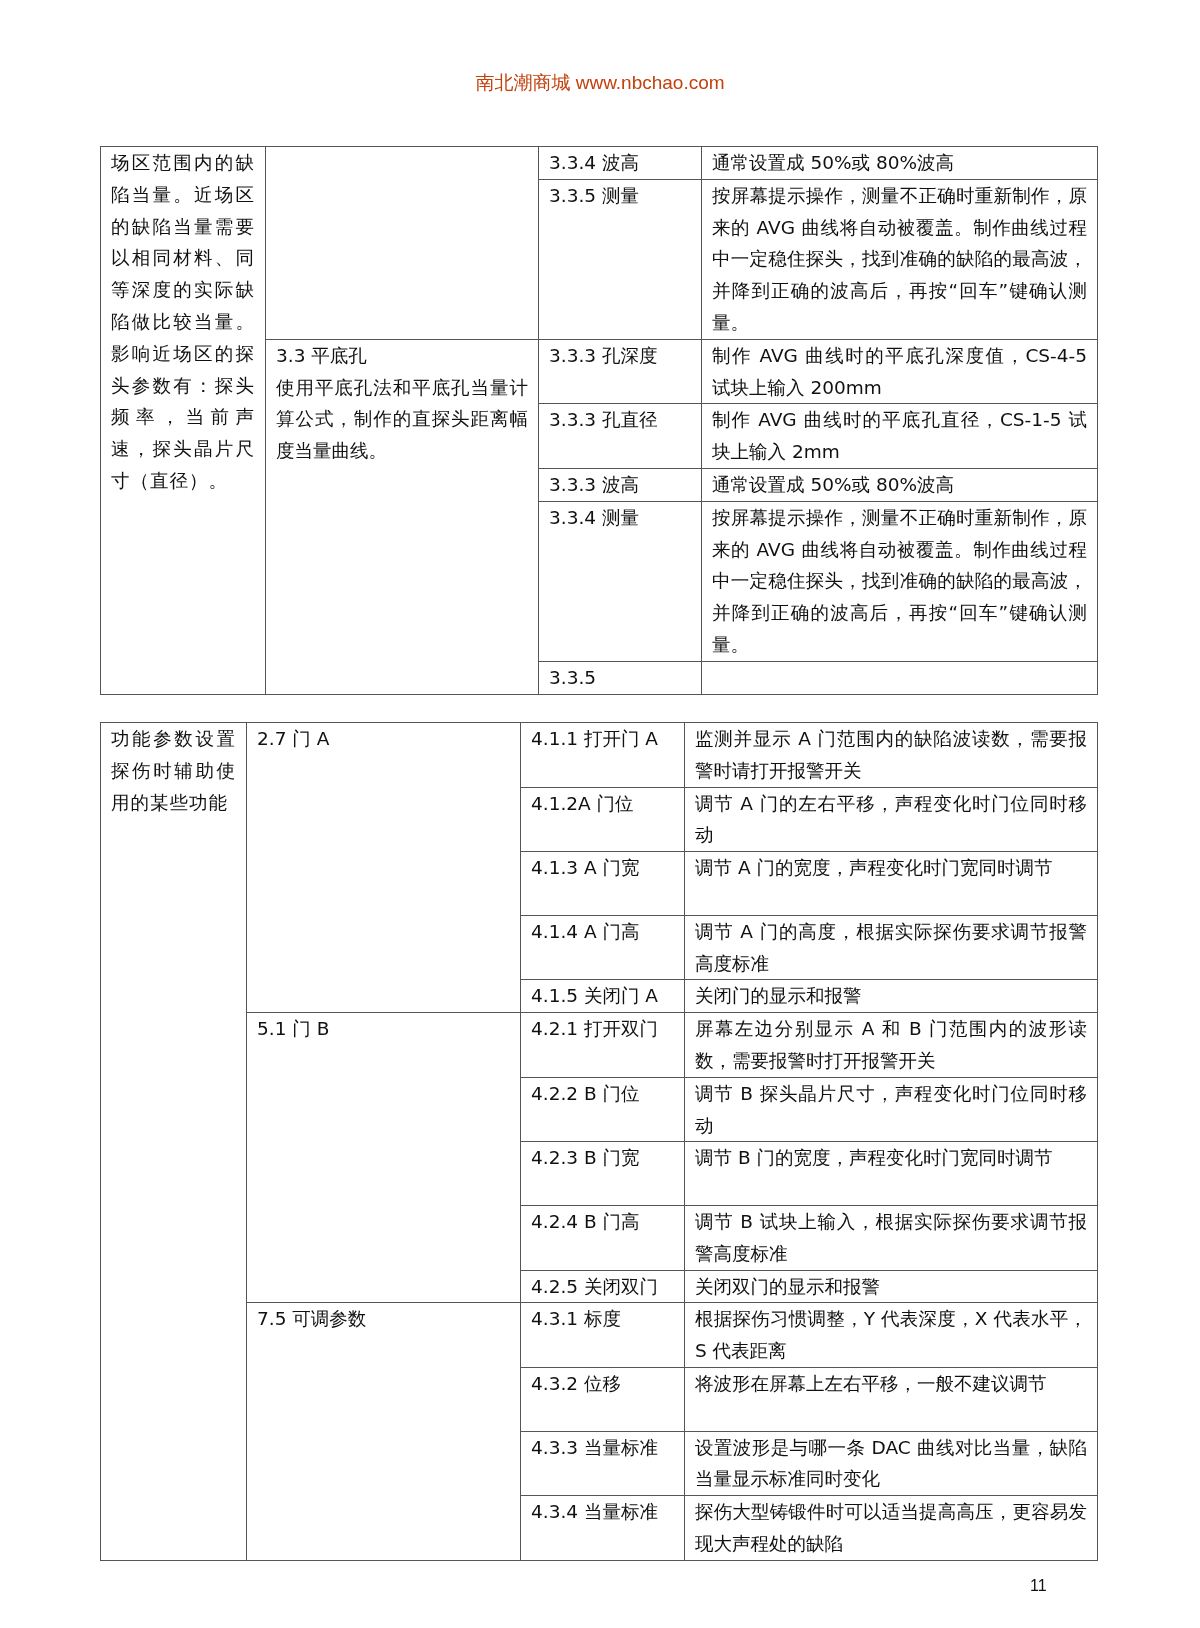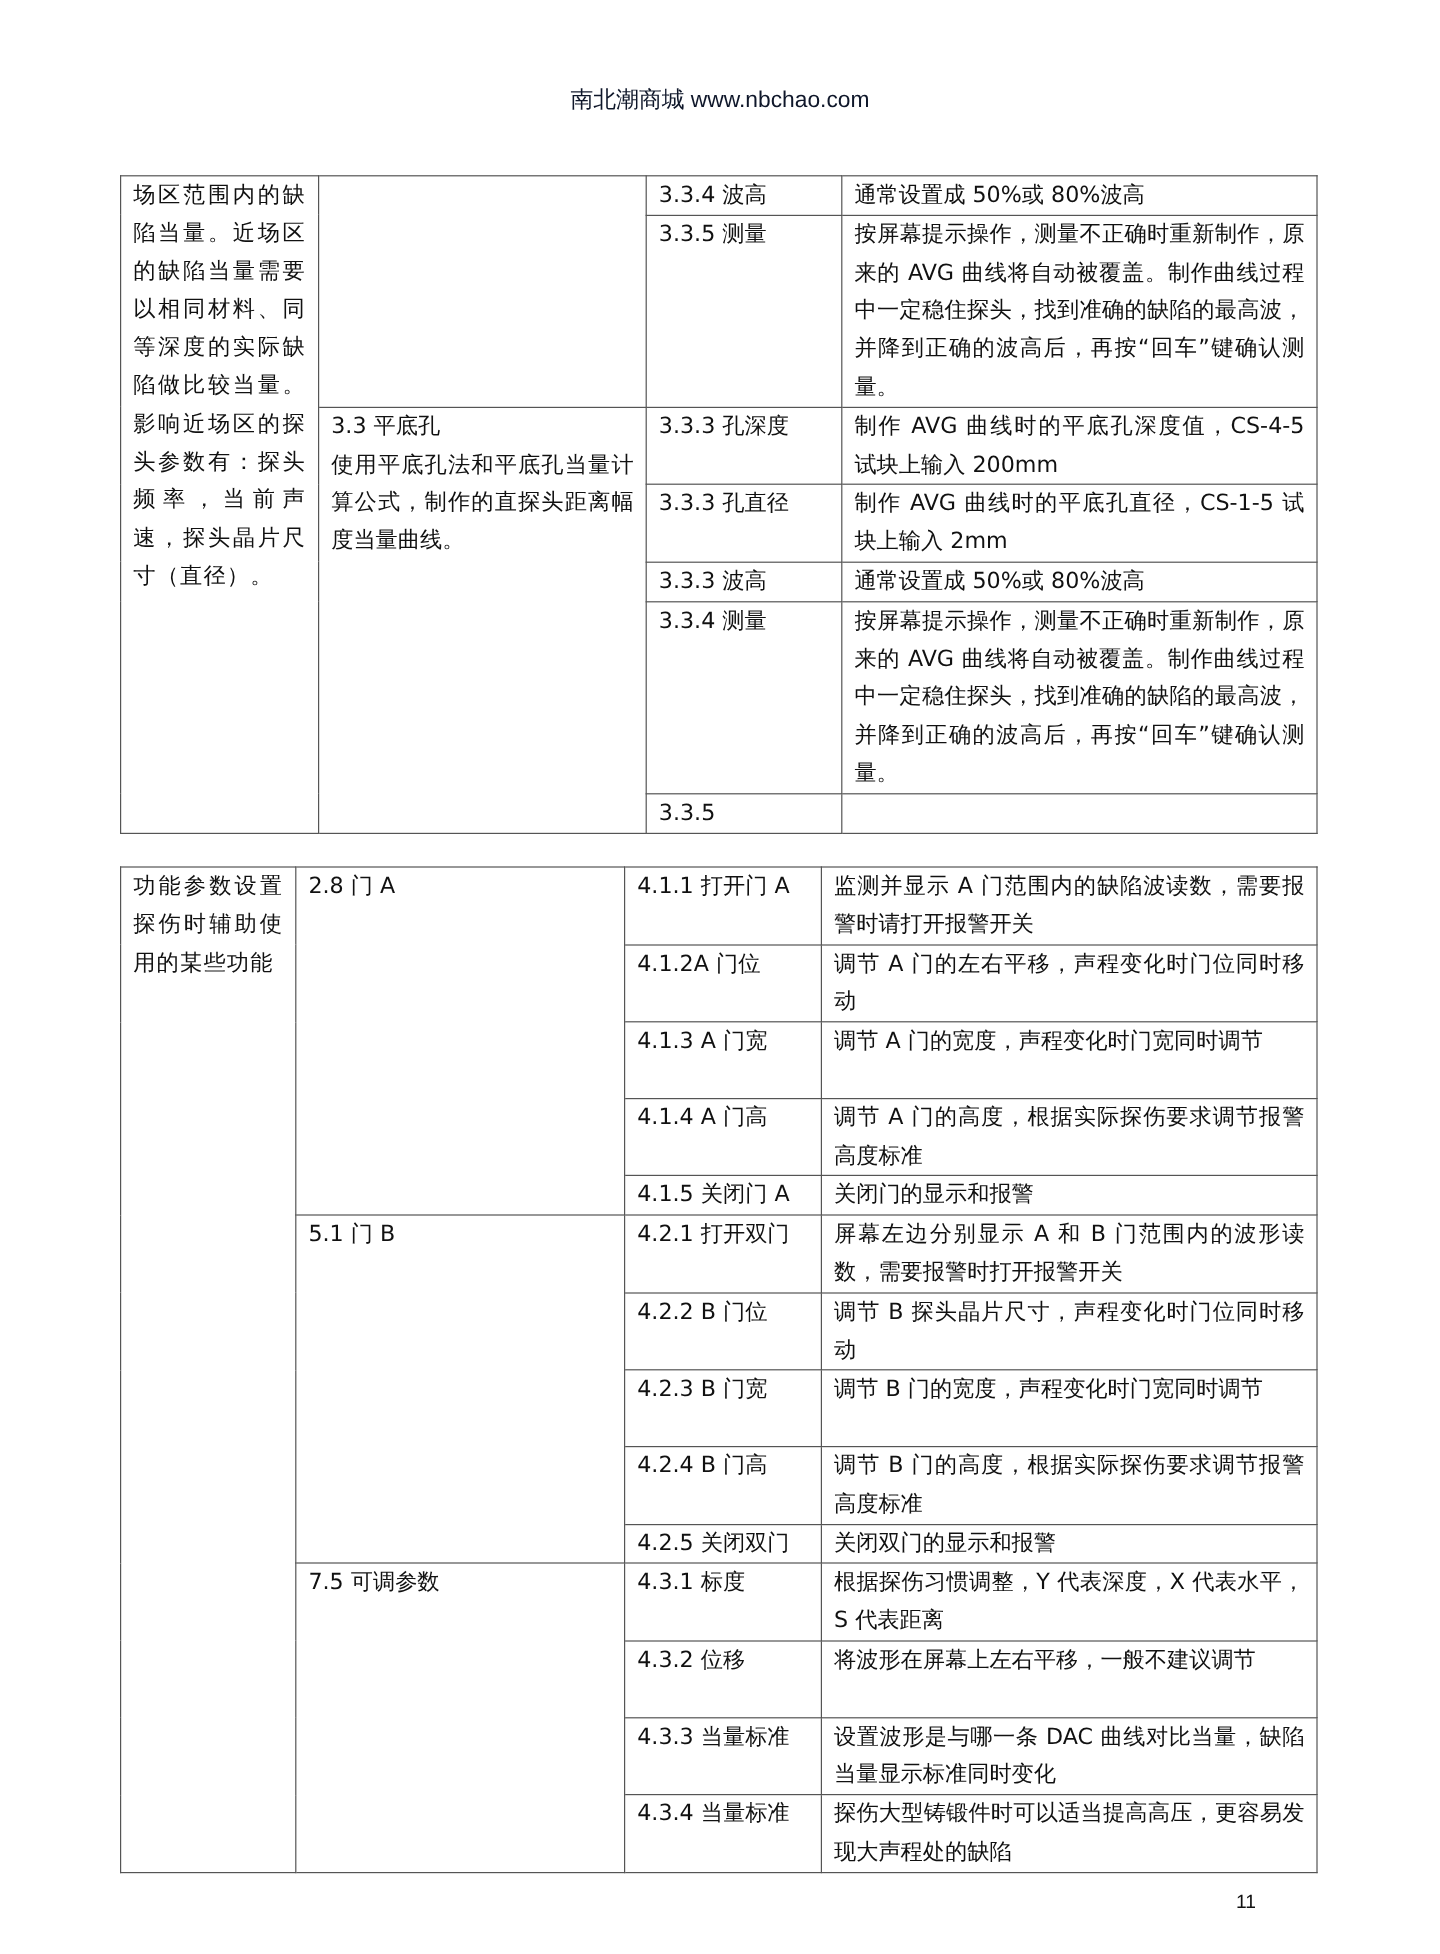--- a/index.html
+++ b/index.html
@@ -1,17 +1,17 @@
 <!DOCTYPE html>
 <html><head>
 <meta charset="utf-8">
 <style>
   html, body { margin:0; padding:0; background:#ffffff; }
   body { width:1200px; height:1628px; position:relative; font-family:"DejaVu Sans", "Liberation Sans", sans-serif; color:#111; overflow:hidden; }
-  .header { position:absolute; top:70px; left:0; width:1200px; text-align:center; font-size:19px; color:#0f172a; font-family:"Liberation Sans", "DejaVu Sans", sans-serif; }
+  .header { position:absolute; top:70px; left:0; width:1200px; text-align:center; font-size:19px; color:#c2410c; font-family:"Liberation Sans", "DejaVu Sans", sans-serif; }
   .pagenum { position:absolute; top:1577px; left:1030px; width:40px; text-align:left; font-size:16px; color:#111; font-family:"Liberation Sans", sans-serif; }
   table { position:absolute; left:100px; width:997px; border-collapse:collapse; table-layout:fixed; font-size:18.5px; line-height:31.8px; }
   td { border:1.5px solid #555; vertical-align:top; padding:0 10px; word-break:break-all; }
   .t1 { top:146px;padding-left:20px; }
   .t2 { top:722px; }
   .justify { text-align:justify; text-justify:inter-character; }
 </style>
 </head>
 <body>
 
@@ -66,21 +66,21 @@
   <colgroup>
     <col style="width:146px">
       <col style="width:274px">
       <col style="width:164px">
       <col style="width:413px">
   </colgroup>
 
   <tbody>
       <tr style="height:63.6px">
     <td rowspan="14" class="justify" style="letter-spacing:1px">功能参数设置探伤时辅助使用的某些功能</td>
-    <td rowspan="5">2.8  门 A</td>
+    <td rowspan="5">2.7  门 A</td>
     <td>4.1.1 打开门 A</td>
     <td class="justify">监测并显示 A 门范围内的缺陷波读数，需要报警时请打开报警开关</td>
   </tr>
   <tr style="height:63.6px">
     <td>4.1.2A 门位</td>
     <td class="justify">调节 A 门的左右平移，声程变化时门位同时移动</td>
   </tr>
   <tr style="height:63.6px">
     <td>4.1.3 A 门宽</td>
     <td class="justify">调节 A 门的宽度，声程变化时门宽同时调节</td>
@@ -102,21 +102,21 @@
   <tr style="height:63.6px">
     <td>4.2.2 B 门位</td>
     <td class="justify">调节 B 探头晶片尺寸，声程变化时门位同时移动</td>
   </tr>
   <tr style="height:63.6px">
     <td>4.2.3 B 门宽</td>
     <td class="justify">调节 B 门的宽度，声程变化时门宽同时调节</td>
   </tr>
   <tr style="height:63.6px">
     <td>4.2.4 B 门高</td>
-    <td class="justify">调节 B 门的高度，根据实际探伤要求调节报警高度标准</td>
+    <td class="justify">调节 B 试块上输入，根据实际探伤要求调节报警高度标准</td>
   </tr>
   <tr style="height:31.8px">
     <td>4.2.5  关闭双门</td>
     <td class="justify">关闭双门的显示和报警</td>
   </tr>
 
   <tr style="height:63.6px">
     <td rowspan="4">7.5 可调参数</td>
     <td>4.3.1  标度</td>
     <td class="justify">根据探伤习惯调整，Y 代表深度，X 代表水平，S 代表距离</td>

